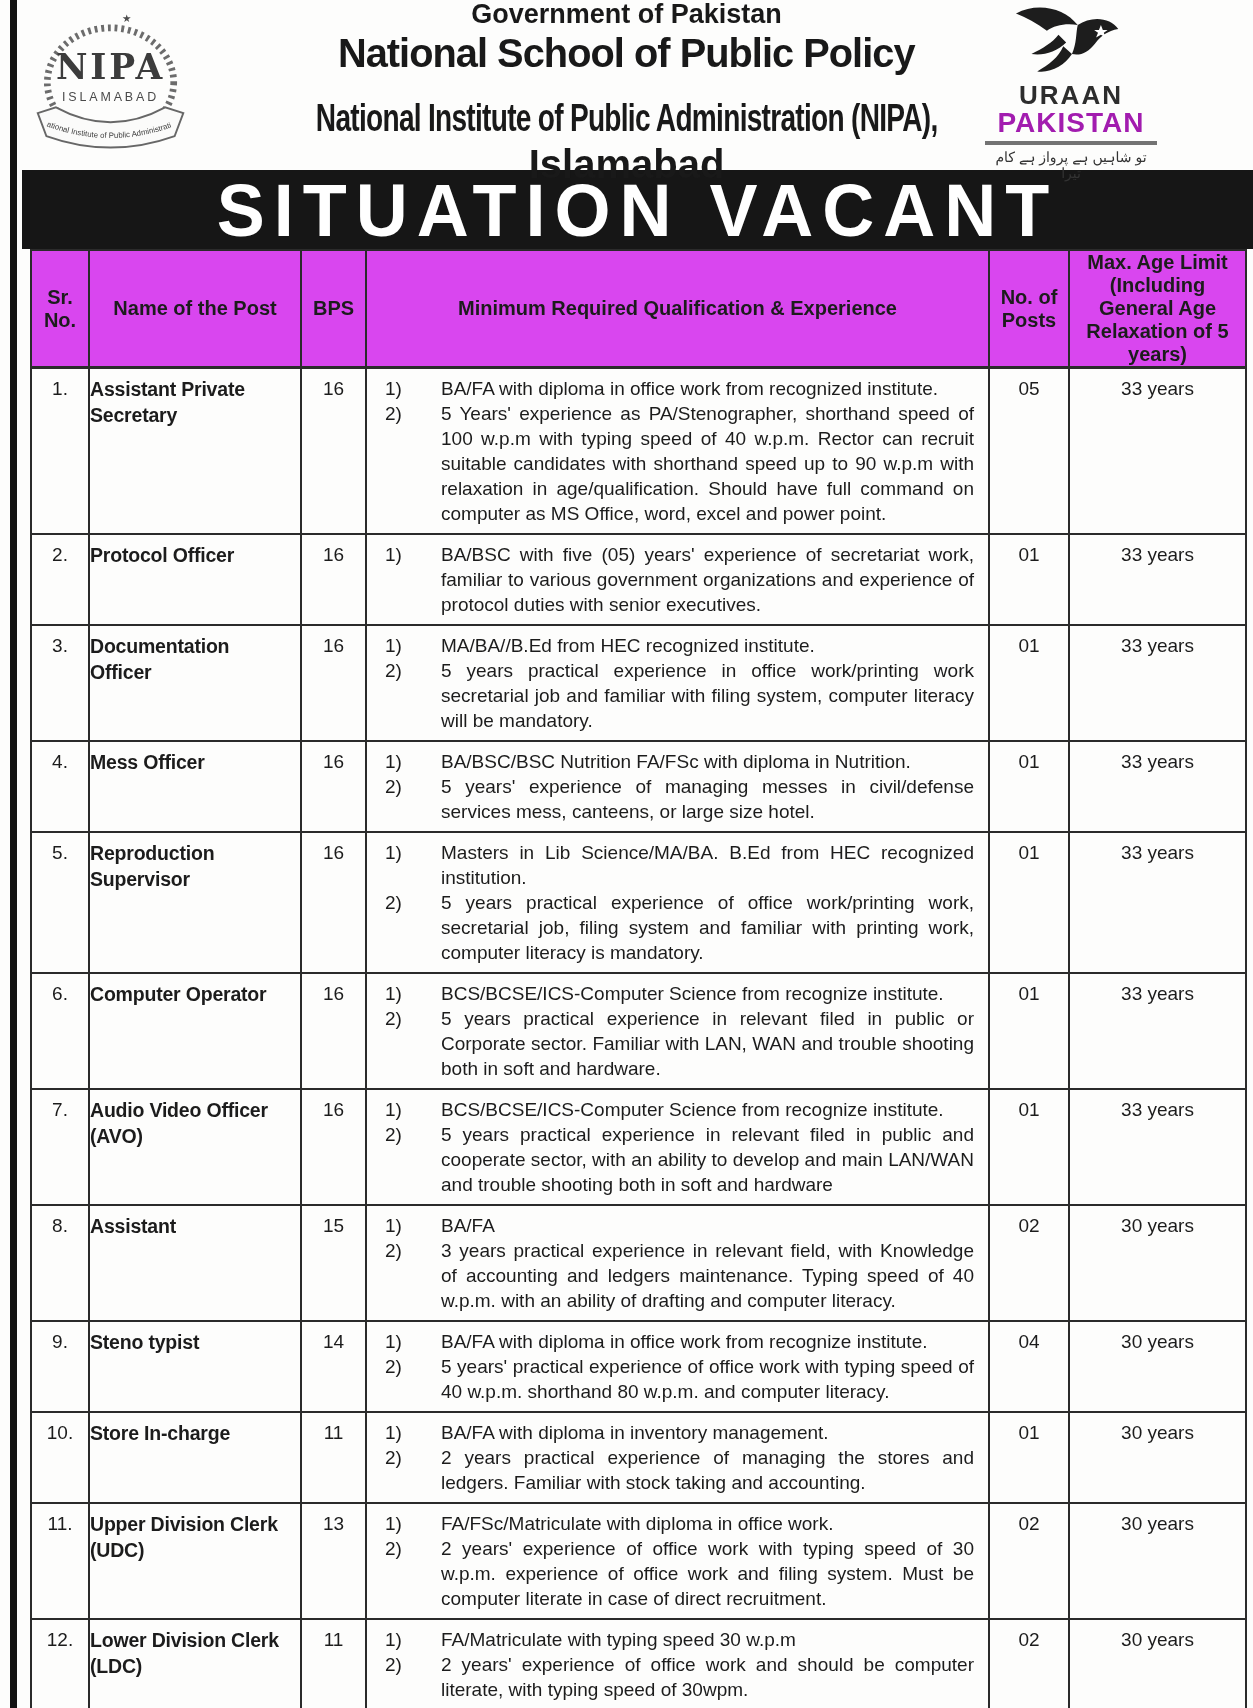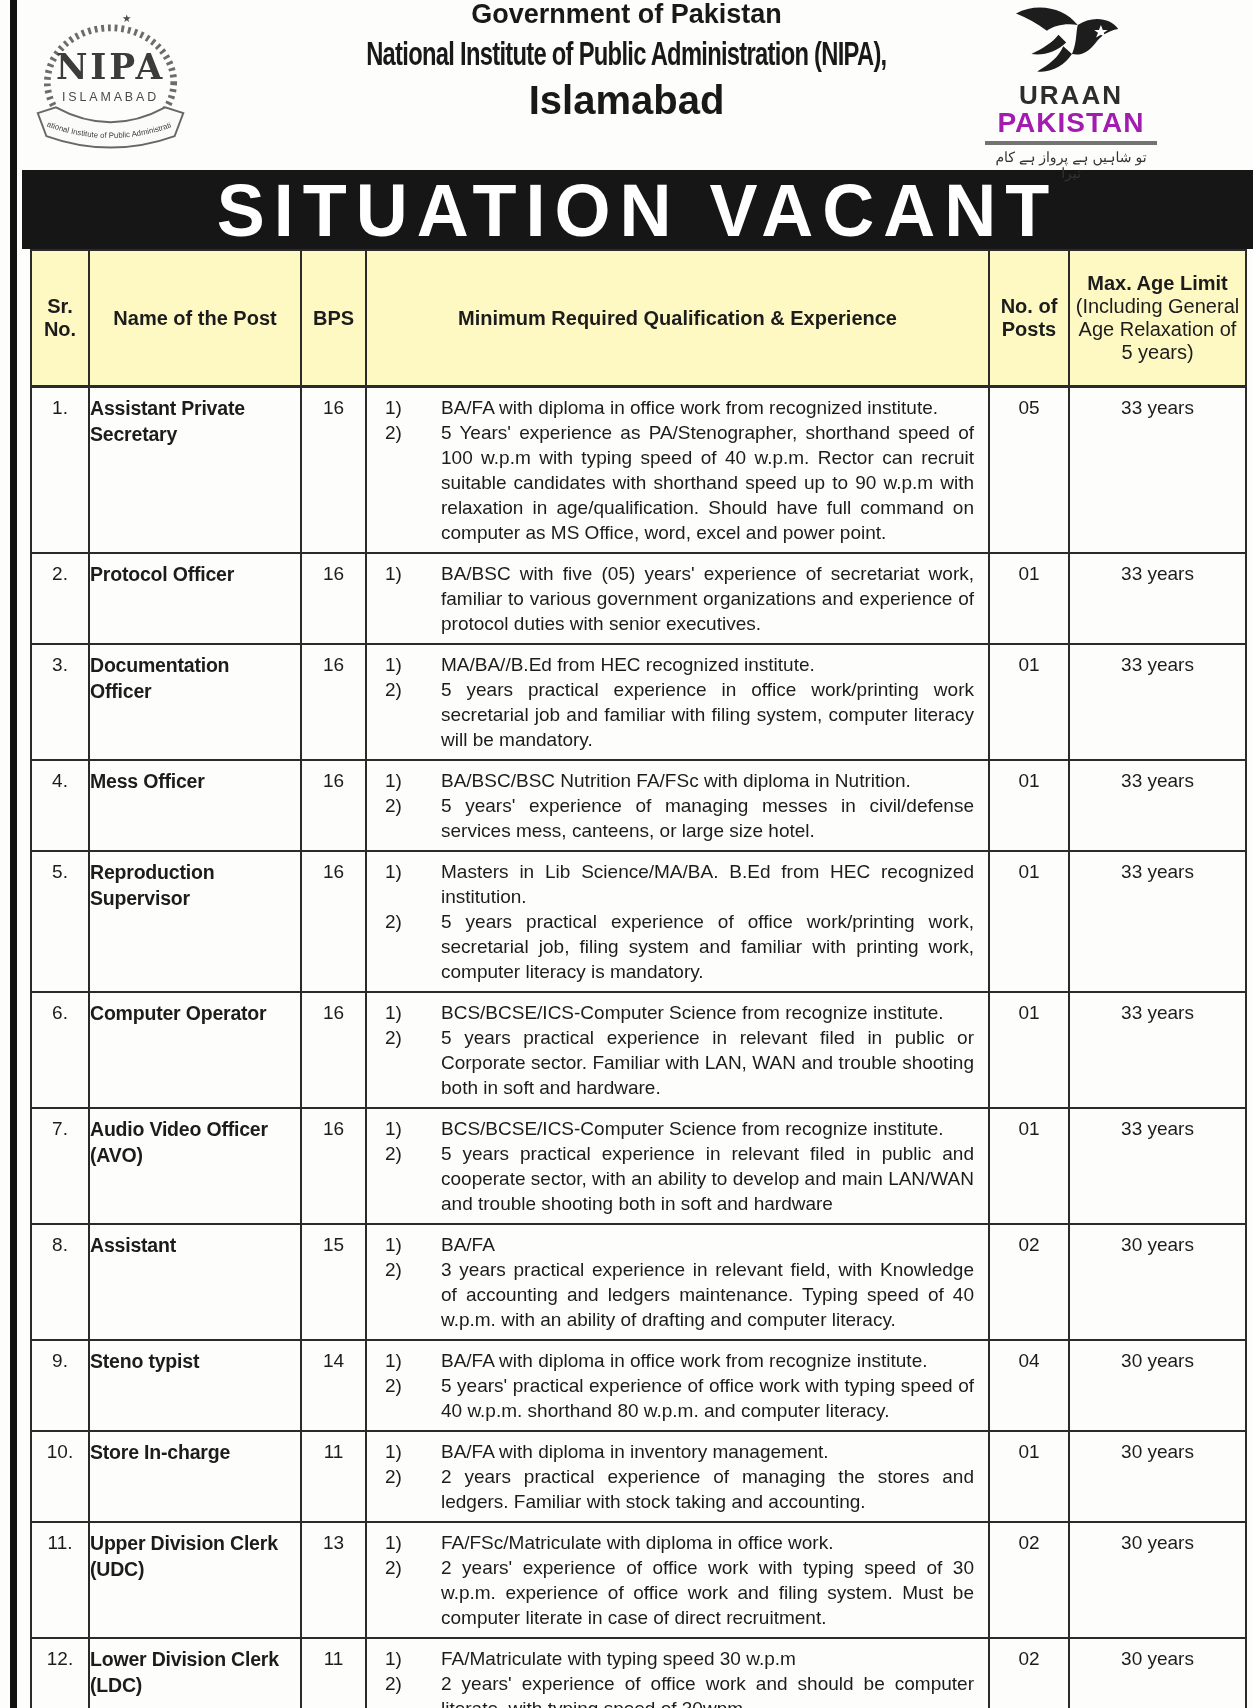--- a/index.html
+++ b/index.html
@@ -15,21 +15,21 @@
   .left-rule { position: absolute; left: 10px; top: 0; width: 7px; height: 1708px; background: #121212; }
 
   
   .masthead { position: relative; height: 166px; padding-top: 0; }
   .mast-lines { text-align: center; }
   .mast-line { display: block; font-weight: bold; color: #191919; white-space: nowrap; }
   .mast-line > span { display: inline-block; transform-origin: 50% 50%; }
   .gov    { font-size: 27px; line-height: 29px; }
   .school { font-size: 41px; line-height: 48px; letter-spacing: -1px; }
   .school > span { transform: scaleX(0.97); }
-  .inst   { font-size: 33px; line-height: 50px; letter-spacing: -1px; }
+  .inst   { font-size: 39px; line-height: 50px; letter-spacing: -1px; margin-top: 16px; }
   .inst > span { transform: scaleX(0.72); }
   .city   { font-size: 40px; line-height: 42px; }
 
   .nipa-emblem { position: absolute; left: 20px; top: 2px; width: 182px; height: 158px; }
 
   .uraan { position: absolute; right: 96px; top: 0; width: 172px; text-align: center; }
   .uraan .bird { display: block; margin: 0 auto; }
   .uraan-line1 { font-size: 26px; font-weight: bold; letter-spacing: 2px; color: #2d2d2d; line-height: 26px; }
   .uraan-line2 { font-size: 28px; font-weight: bold; letter-spacing: 1px; color: #a21caf; line-height: 30px;
                  border-bottom: 4px solid #737373; padding-bottom: 3px; }
@@ -49,23 +49,23 @@
   table.vacancies { margin-left: 30px; width: 1215px; border-collapse: collapse; table-layout: fixed;
                     font-size: 19px; }
   col.c-sr   { width: 58px; }
   col.c-name { width: 212px; }
   col.c-bps  { width: 65px; }
   col.c-qual { width: 623px; }
   col.c-post { width: 80px; }
   col.c-age  { width: 177px; }
 
   .vacancies th, .vacancies td { border: 2.5px solid #2b2b2b; vertical-align: top; }
-  .vacancies thead th { background: #fef9c3; text-align: center; vertical-align: middle;
-                        font-size: 20px; line-height: 23px; padding: 21px 4px; border-bottom-width: 3px; }
-  .age-sub { font-weight: normal; }
+  .vacancies thead th { background: #d946ef; text-align: center; vertical-align: middle;
+                        font-size: 20px; line-height: 23px; padding: 0 4px; border-bottom-width: 3px; }
+  .age-sub { font-weight: bold; }
 
   .vacancies td { padding: 7px 6px; line-height: 25px; }
   td.sr   { text-align: center; }
   td.name { font-weight: bold; font-size: 19.5px; letter-spacing: -0.2px; padding-left: 0; line-height: 26px; }
   td.bps  { text-align: center; }
   td.posts{ text-align: center; }
   td.age  { text-align: center; }
 
   .qual-item { display: flex; }
   .qnum  { flex: 0 0 56px; padding-left: 12px; }
@@ -87,20 +87,21 @@
       <text x="92" y="103" text-anchor="middle" font-size="13" letter-spacing="3" fill="#4a4a4a">ISLAMABAD</text>
       <path d="M 16 116 L 35 110 Q 92 141 149 110 L 168 116 L 159 140 Q 92 164 25 140 Z" fill="#fbfbfa" stroke="#676767" stroke-width="2"></path>
       <path id="ribpath" d="M 26 130 Q 92 154 158 130" fill="none"></path>
       <text font-size="8.2" fill="#3e3e3e">
         <textPath href="#ribpath" startOffset="50%" text-anchor="middle">National Institute of Public Administration</textPath>
       </text>
     </svg>
 
     <div class="mast-lines">
       <div class="mast-line gov"><span>Government of Pakistan</span></div>
+      <div class="mast-line school"><span>National School of Public Policy</span></div>
       <div class="mast-line inst"><span>National Institute of Public Administration (NIPA),</span></div>
       <div class="mast-line city"><span>Islamabad</span></div>
     </div>
 
     <div class="uraan">
       <svg class="bird" width="126" height="82" viewBox="0 0 130 85">
         <path d="M 8 14 C 30 2 58 8 72 26 C 60 24 48 26 40 32 C 30 24 18 18 8 14 Z" fill="#1d1d1d"></path>
         <path d="M 72 26 C 86 16 106 18 114 30 C 103 32 96 37 90 45 C 83 54 75 58 66 56 C 71 45 70 34 72 26 Z" fill="#1d1d1d"></path>
         <path d="M 66 56 C 58 68 44 76 30 74 C 42 67 52 60 57 48 Z" fill="#1d1d1d"></path>
         <path d="M 60 44 C 50 54 36 58 24 56 C 36 50 46 44 52 36 Z" fill="#1d1d1d"></path>

